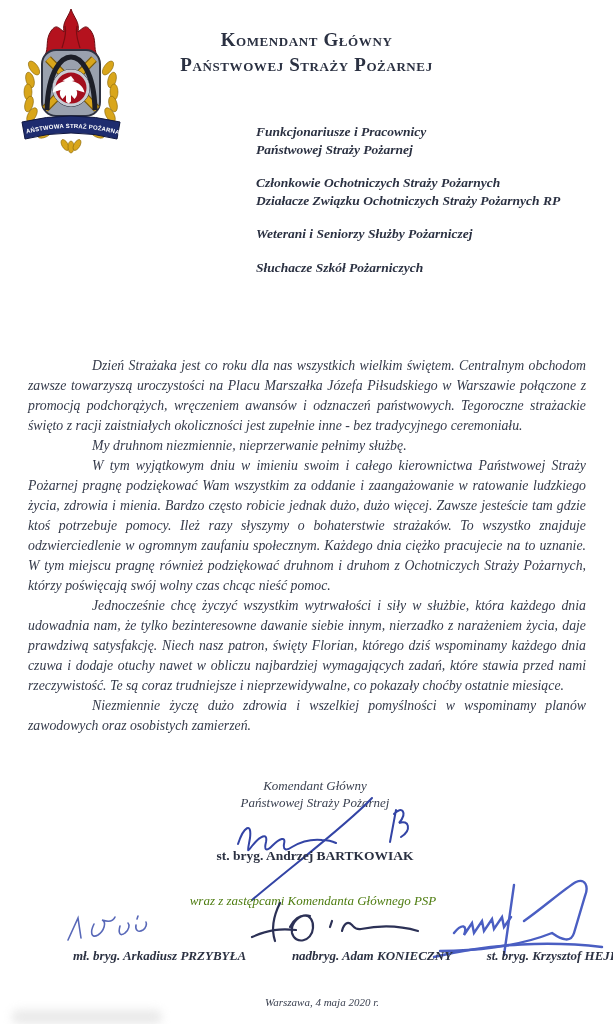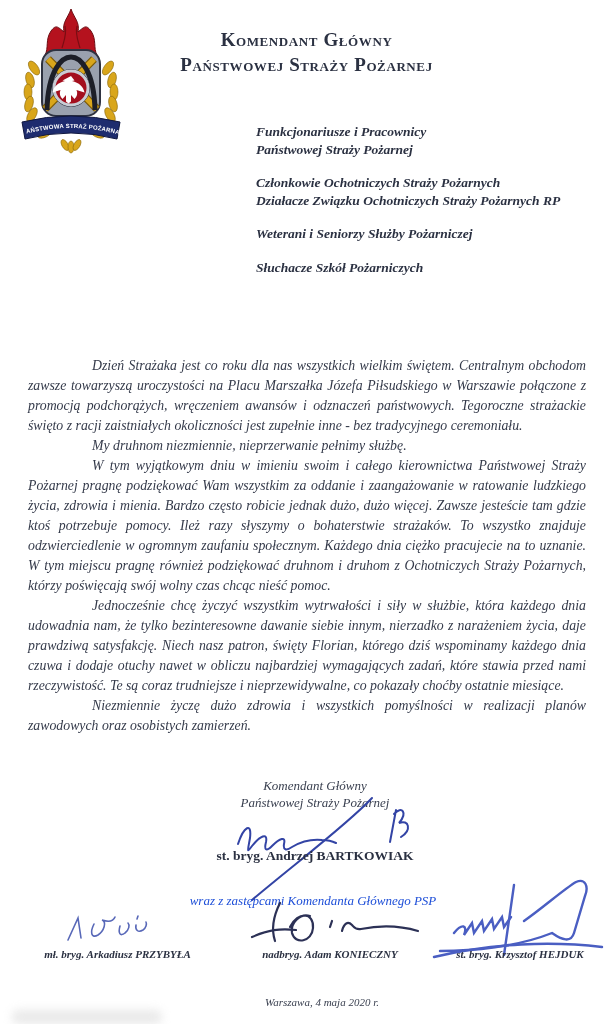--- a/index.html
+++ b/index.html
@@ -32,25 +32,25 @@
   .closing-role{
     position:absolute;left:165px;top:777px;width:300px;text-align:center;
     font-style:italic;font-size:13px;line-height:17px;color:#3a4050;
   }
   .signer-name{
     position:absolute;left:165px;top:848px;width:300px;text-align:center;
     font-weight:bold;font-size:13.5px;color:#2b3142;
   }
   .cosign-intro{
     position:absolute;left:157px;top:893px;width:312px;text-align:center;
-    font-style:italic;font-size:13px;color:#1d4ed8;
+    font-style:italic;font-size:13px;color:#4d7c0f;
   }
   .cosign-name{
     position:absolute;top:948px;text-align:center;
-    font-style:italic;font-weight:bold;font-size:11px;color:#2b3142;white-space:nowrap;
+    font-style:italic;font-weight:bold;font-size:13px;color:#2b3142;white-space:nowrap;margin-left:42px;
   }
   .cosign-1{left:25px;width:185px;}
   .cosign-2{left:240px;width:180px;}
   .cosign-3{left:430px;width:180px;}
   .dateline{
     position:absolute;left:172px;top:996px;width:300px;text-align:center;
     font-style:italic;font-size:11px;color:#3a4050;
   }
   .sig{position:absolute;pointer-events:none;}
   .sig-main{left:222px;top:792px;width:215px;height:112px;}
@@ -134,21 +134,21 @@
     <div class="addr-group">
       <div class="addr-line">Słuchacze Szkół Pożarniczych</div>
     </div>
   </div>
 
   <div class="body-text">
     <p>Dzień Strażaka jest co roku dla nas wszystkich wielkim świętem. Centralnym obchodom zawsze towarzyszą uroczystości na Placu Marszałka Józefa Piłsudskiego w Warszawie połączone z promocją podchorążych, wręczeniem awansów i odznaczeń państwowych. Tegoroczne strażackie święto z racji zaistniałych okoliczności jest zupełnie inne - bez tradycyjnego ceremoniału.</p>
     <p>My druhnom niezmiennie, nieprzerwanie pełnimy służbę.</p>
     <p>W tym wyjątkowym dniu w imieniu swoim i całego kierownictwa Państwowej Straży Pożarnej pragnę podziękować Wam wszystkim za oddanie i zaangażowanie w ratowanie ludzkiego życia, zdrowia i mienia. Bardzo często robicie jednak dużo, dużo więcej. Zawsze jesteście tam gdzie ktoś potrzebuje pomocy. Ileż razy słyszymy o bohaterstwie strażaków. To wszystko znajduje odzwierciedlenie w ogromnym zaufaniu społecznym. Każdego dnia ciężko pracujecie na to uznanie. W tym miejscu pragnę również podziękować druhnom i druhom z Ochotniczych Straży Pożarnych, którzy poświęcają swój wolny czas chcąc nieść pomoc.</p>
     <p>Jednocześnie chcę życzyć wszystkim wytrwałości i siły w służbie, która każdego dnia udowadnia nam, że tylko bezinteresowne dawanie siebie innym, nierzadko z narażeniem życia, daje prawdziwą satysfakcję. Niech nasz patron, święty Florian, którego dziś wspominamy każdego dnia czuwa i dodaje otuchy nawet w obliczu najbardziej wymagających zadań, które stawia przed nami rzeczywistość. Te są coraz trudniejsze i nieprzewidywalne, co pokazały choćby ostatnie miesiące.</p>
-    <p>Niezmiennie życzę dużo zdrowia i wszystkich pomyślności w realizacji planów zawodowych oraz osobistych zamierzeń.</p>
+    <p>Niezmiennie życzę dużo zdrowia i wszelkiej pomyślności w wspominamy planów zawodowych oraz osobistych zamierzeń.</p>
   </div>
 
   <div class="closing-role">
     <div>Komendant Główny</div>
     <div>Państwowej Straży Pożarnej</div>
   </div>
 
   <svg class="sig sig-main" viewBox="0 0 215 112" aria-hidden="true">
     <g fill="none" stroke="#3344a5" stroke-width="2" stroke-linecap="round">
       <path d="M150 6 C126 32 70 74 30 108"></path>

